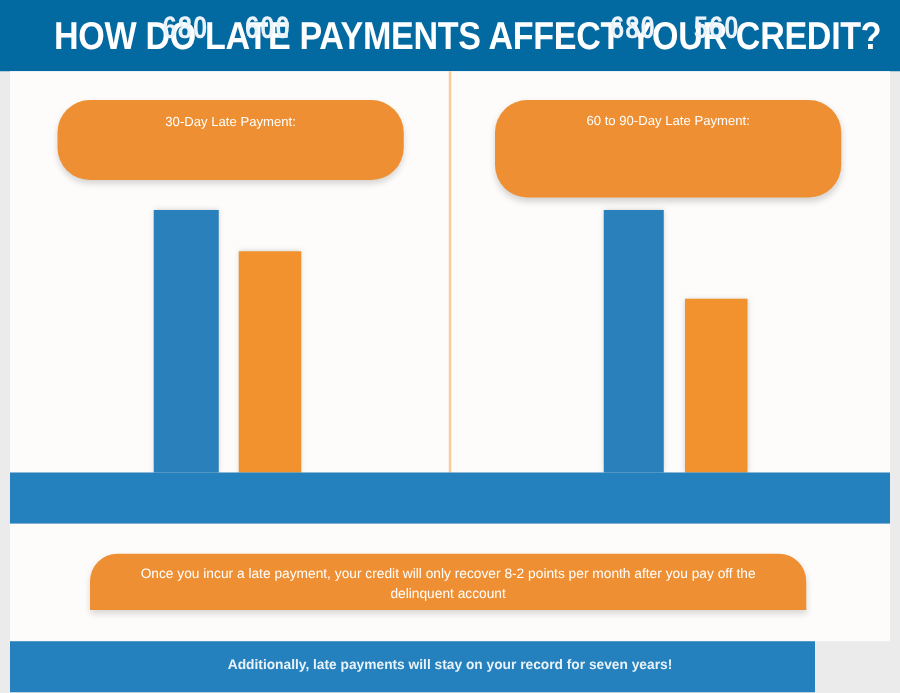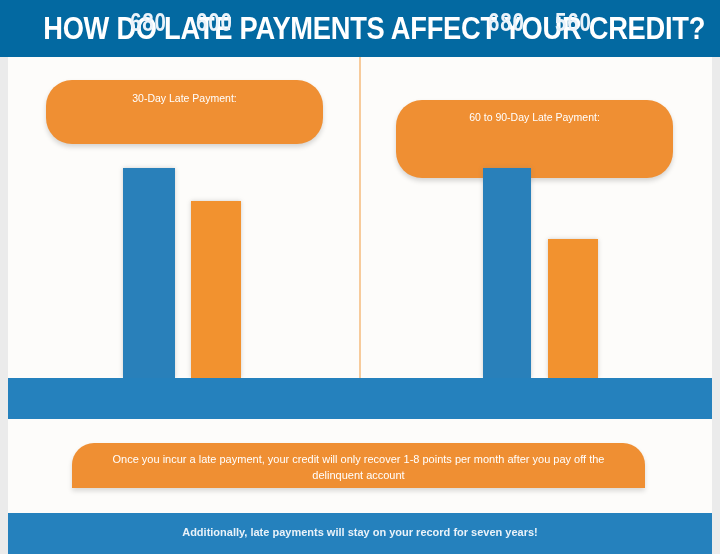--- a/index.html
+++ b/index.html
@@ -86,21 +86,20 @@
     width: 277px;
     height: 64px;
     padding-top: 11px;
   }
   #callout-right {
     left: 396px;
     top: 80px;
     width: 277px;
     height: 78px;
     padding-top: 10px;
-    margin-top: 20px;
   }
   .callout .line-strong { display: block; }
 
   
   .bar {
     position: absolute;
     box-shadow: 0 0 4px rgba(120,120,120,0.35);
   }
   .bar.blue   { background: #2980ba; }
   .bar.orange { background: #f2922f; }
@@ -160,21 +159,21 @@
     box-sizing: border-box;
     padding: 8px 30px 0 30px;
     box-shadow: 0 3px 5px rgba(0,0,0,0.14);
   }
 
   
   .footer-band {
     position: absolute;
     left: 8px;
     top: 513px;
-    width: 704px;
+    width: 644px;
     height: 41px;
     background: #2581bd;
   }
   .footer-text {
     position: absolute;
     left: 0;
     top: 13px;
     width: 704px;
     text-align: center;
     color: #e9f2f9;
@@ -208,19 +207,19 @@
   <div class="bar blue" id="bar-r1"></div>
   <div class="bar orange" id="bar-r2"></div>
 
   <div class="score-band"></div>
   <div class="score-label" id="score-l1">680</div>
   <div class="score-label" id="score-l2">600</div>
   <div class="score-label" id="score-r1">680</div>
   <div class="score-label" id="score-r2">560</div>
 
   <div class="mid-gap"></div>
-  <div id="mid-banner">Once you incur a late payment, your credit will only recover 1-8 points per month after you pay off the delinquent account</div>
+  <div id="mid-banner">Once you incur a late payment, your credit will only recover 8-2 points per month after you pay off the delinquent account</div>
 
   <div class="footer-band">
     <div class="footer-text">Additionally, late payments will stay on your record for seven years!</div>
   </div>
 
 </div>
 
 </body></html>

